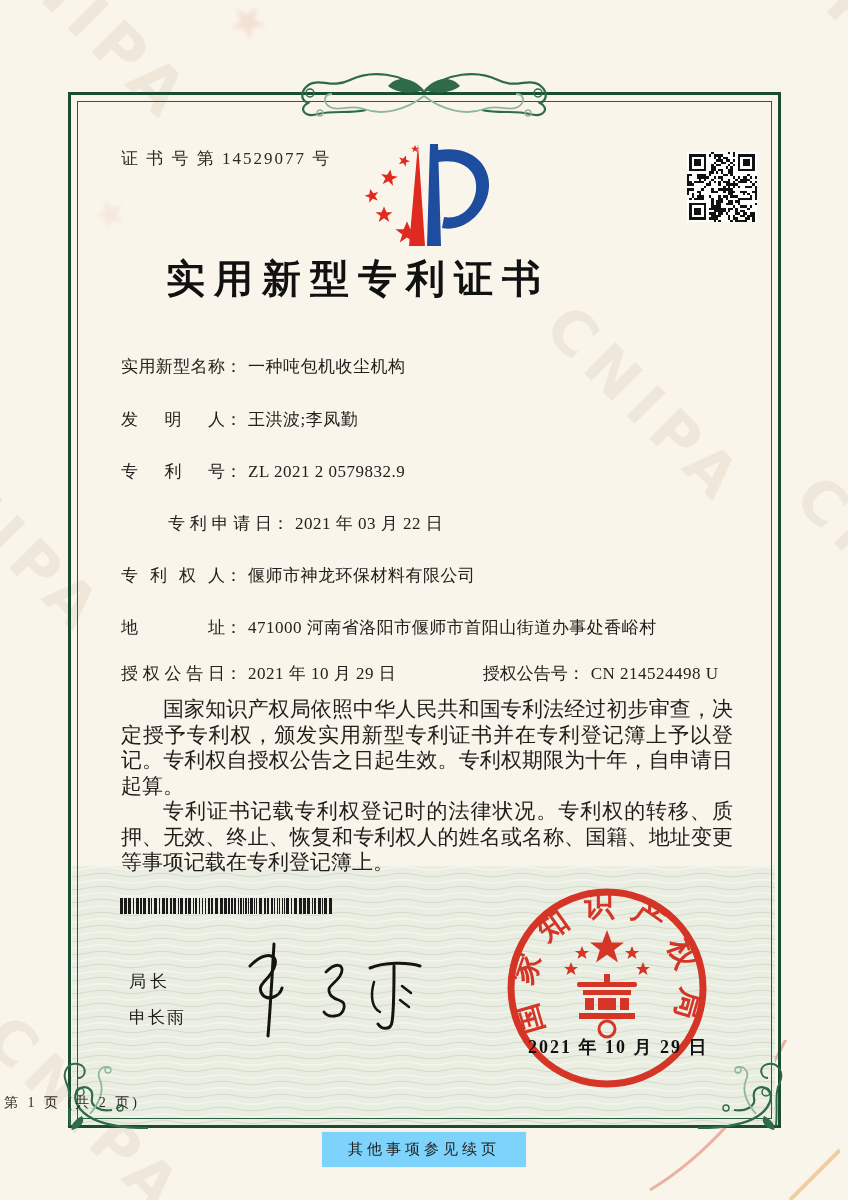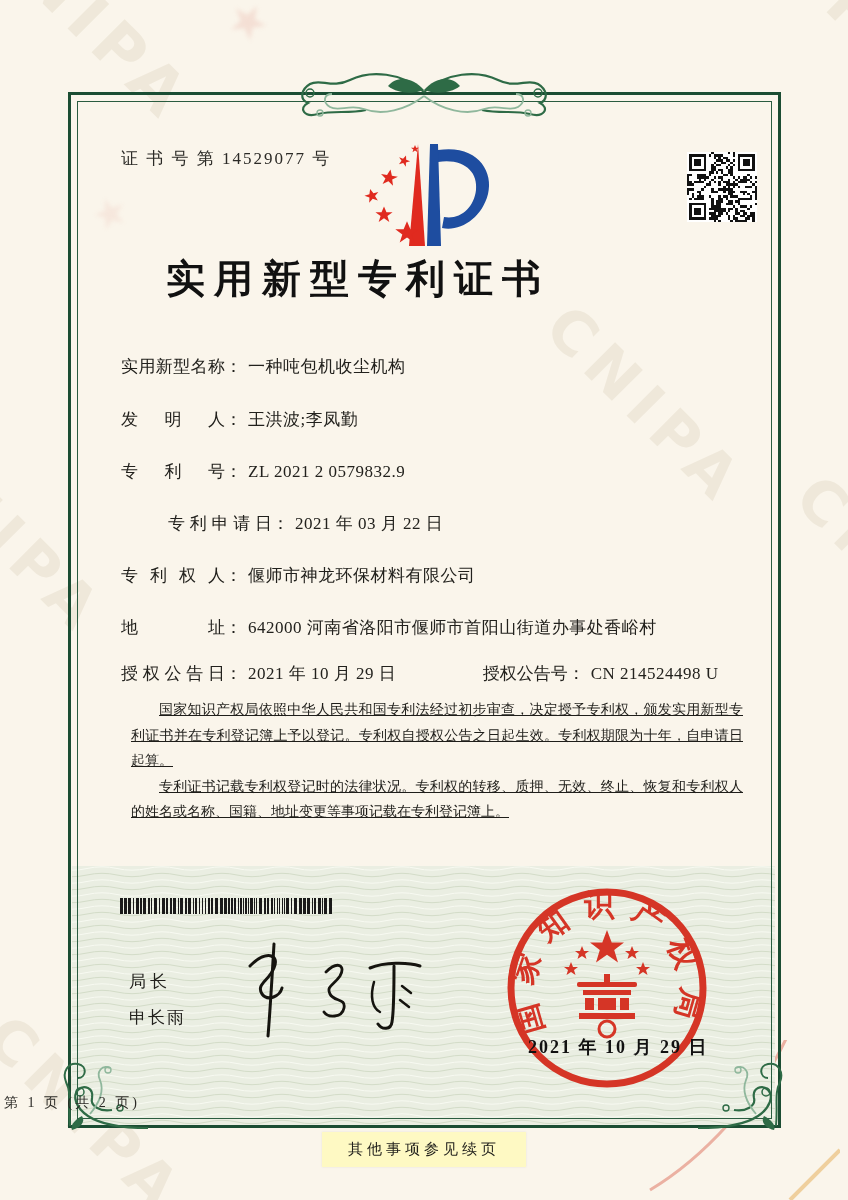--- a/index.html
+++ b/index.html
@@ -20,31 +20,31 @@
   .cert-no{position:absolute;left:121px;top:147px;font-size:17px;letter-spacing:2px;color:#2b2a26;}
   .title{position:absolute;left:0;top:252px;width:716px;text-align:center;font-size:39px;
          font-weight:bold;letter-spacing:9px;color:#111;}
   
   .field-row{position:absolute;left:121px;font-size:17px;white-space:nowrap;}
   .field-label{display:inline-block;width:104px;text-align:justify;text-align-last:justify;
                vertical-align:bottom;}
   .colon{display:inline-block;margin-right:6px;}
   .field-value{letter-spacing:.5px;}
   
-  .body-text{position:absolute;left:131px;top:697px;width:612px;font-size:14px;
-             line-height:25.5px;text-align:justify;color:#1f1e1a;text-decoration:underline;}
+  .body-text{position:absolute;left:121px;top:697px;width:612px;font-size:21px;
+             line-height:25.5px;text-align:justify;color:#1f1e1a;}
   .body-text p{margin:0;text-indent:2em;}
   
   .director-title{position:absolute;left:129px;top:970px;font-size:17px;letter-spacing:4px;}
   .director-name{position:absolute;left:129px;top:1006px;font-size:17px;letter-spacing:2px;text-align:right;}
   .seal-date{position:absolute;left:528px;top:1035px;font-size:18px;letter-spacing:2px;color:#111;
              font-weight:bold;}
   .page-num{position:absolute;left:4px;top:1094px;width:848px;text-align:left;font-size:14px;
             letter-spacing:3px;color:#2b2a26;}
-  .footer-note{position:absolute;left:50%;transform:translateX(-50%);top:1132px;background:#fef9c3;
+  .footer-note{position:absolute;left:50%;transform:translateX(-50%);top:1132px;background:#7dd3fc;
                padding:8px 26px;font-size:15px;letter-spacing:4px;color:#1f1e1a;box-shadow:0 0 2px rgba(0,0,0,.08);}
   svg{display:block;}
   .seal-arc-text{font-family:"Liberation Serif",serif;font-size:30px;font-weight:bold;letter-spacing:15px;}
 </style>
 </head>
 <body>
 
 <div class="wm" style="left:-45px;top:-20px;font-size:64px;">CNIPA</div>
 <div class="wm" style="left:690px;top:-60px;font-size:64px;">CNIPA</div>
 <div class="wm" style="left:520px;top:370px;font-size:60px;">CNIPA</div>
@@ -459,21 +459,21 @@
 <div class="field-row" style="top:460px;">
   <span class="field-label">专利号</span><span class="colon">：</span><span class="field-value">ZL 2021 2 0579832.9</span>
 </div>
 <div class="field-row" style="top:512px;margin-left:47px;">
   <span class="field-label">专利申请日</span><span class="colon">：</span><span class="field-value">2021 年 03 月 22 日</span>
 </div>
 <div class="field-row" style="top:564px;">
   <span class="field-label">专利权人</span><span class="colon">：</span><span class="field-value">偃师市神龙环保材料有限公司</span>
 </div>
 <div class="field-row" style="top:616px;">
-  <span class="field-label">地址</span><span class="colon">：</span><span class="field-value">642000 河南省洛阳市偃师市首阳山街道办事处香峪村</span>
+  <span class="field-label">地址</span><span class="colon">：</span><span class="field-value">471000 河南省洛阳市偃师市首阳山街道办事处香峪村</span>
 </div>
 <div class="field-row" style="top:662px;">
   <span class="field-label">授权公告日</span><span class="colon">：</span><span class="field-value">2021 年 10 月 29 日</span>
   <span style="display:inline-block;width:78px;"></span>
   <span>授权公告号</span><span class="colon">：</span><span class="field-value" style="font-family:'Liberation Serif',serif;">CN 214524498 U</span>
 </div>
 
 <div class="body-text">
   <p>国家知识产权局依照中华人民共和国专利法经过初步审查，决定授予专利权，颁发实用新型专利证书并在专利登记簿上予以登记。专利权自授权公告之日起生效。专利权期限为十年，自申请日起算。</p>
   <p>专利证书记载专利权登记时的法律状况。专利权的转移、质押、无效、终止、恢复和专利权人的姓名或名称、国籍、地址变更等事项记载在专利登记簿上。</p>

